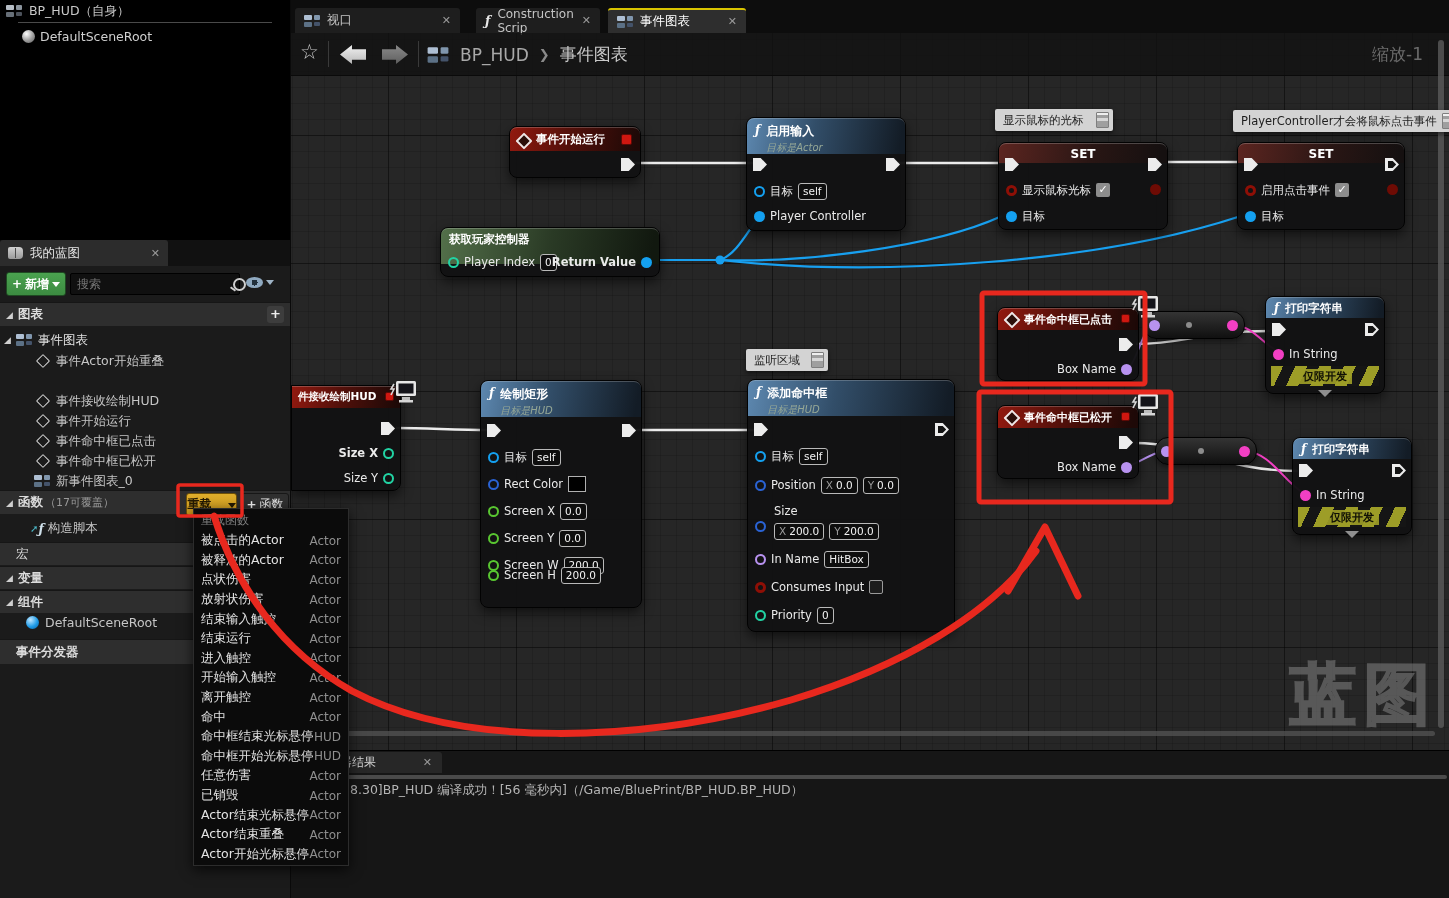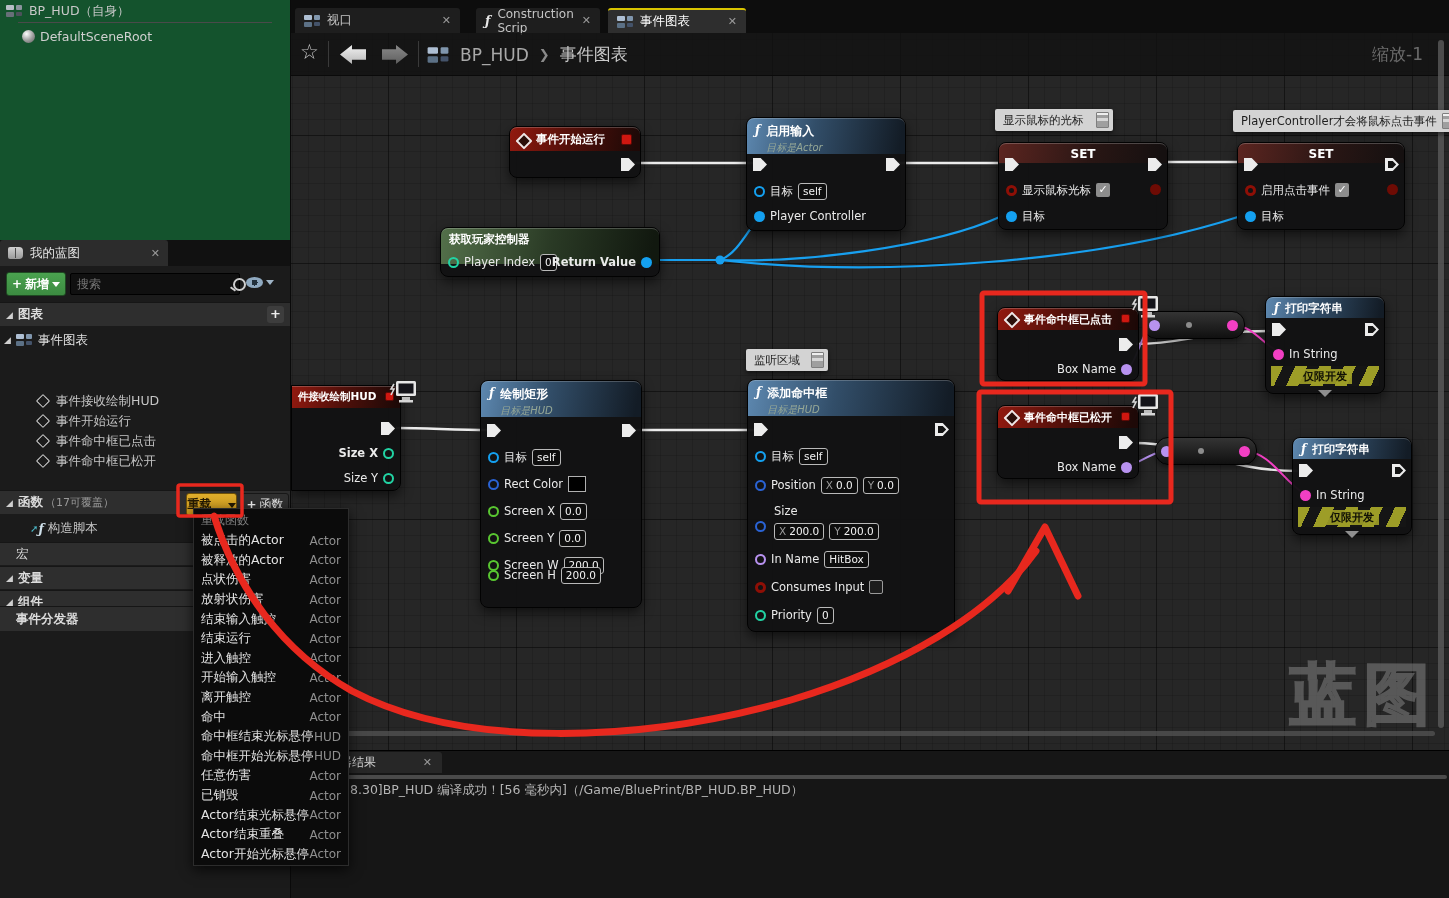--- a/index.html
+++ b/index.html
@@ -1,20 +1,20 @@
 <!DOCTYPE html>
 <html><head>
 <meta charset="utf-8">
 <style>
   html,body{margin:0;padding:0;background:#000;}
   #root{position:relative;width:1449px;height:898px;overflow:hidden;background:#141414;
         font-family:"DejaVu Sans","Liberation Sans",sans-serif;-webkit-font-smoothing:antialiased;}
   .abs{position:absolute;}
   
-  #selfpanel{left:0;top:0;width:290px;height:240px;background:#14532d;border-right:1px solid #0a0a0a;z-index:40;}
+  #selfpanel{left:0;top:0;width:290px;height:240px;background:#000000;border-right:1px solid #0a0a0a;z-index:40;}
   #selfhead{left:6px;top:3px;height:16px;display:flex;align-items:center;gap:7px;color:#c9c9c9;font-size:12.5px;}
   #selfdiv{left:18px;top:22px;width:254px;height:1px;background:#4a4a4a;}
   #scenerow1{left:22px;top:26px;height:20px;display:flex;align-items:center;gap:5px;color:#d0d0d0;font-size:12.5px;}
   .sphere{width:13px;height:13px;border-radius:50%;background:radial-gradient(circle at 35% 30%,#fdfdfd,#9a9a9a 55%,#5c5c5c);}
   .sphere.blue{background:radial-gradient(circle at 35% 30%,#bfe6ff,#1e9be8 55%,#0a5a9a);}
   #sidebar{left:0;top:240px;width:290px;height:658px;background:#1b1b1b;border-right:1px solid #0a0a0a;z-index:40;}
   #mbtab{left:0;top:0;width:168px;height:26px;background:#2c2c2c;border-radius:3px 3px 0 0;display:flex;align-items:center;gap:7px;padding:0 8px;color:#e6e6e6;font-size:12.5px;box-sizing:border-box;}
   #mbtabbar{left:0;top:0;width:290px;height:26px;background:#111;}
   .x{color:#9a9a9a;font-size:11px;margin-left:auto;}
   .book{width:15px;height:12px;background:linear-gradient(#cfcfcf,#9a9a9a);border-radius:2px 4px 4px 2px;position:relative;}
@@ -512,36 +512,49 @@
     <div class="titem abs" style="top:90px;">
       <span class="tri9" style="margin-left:4px;">◢</span>
       <span class="gicon">
           <i></i>
           <i></i>
           <i></i>
           <i></i>
         </span>
       <span style="margin-left:6px;color:#e2e2e2;">事件图表</span>
     </div>
+    <div class="titem abs" style="top:111px;padding-left:38px;">
+        <span class="dmd"></span>
+        <span style="margin-left:8px;">事件Actor开始重叠</span>
+      </div>
     <div class="titem abs" style="top:151px;padding-left:38px;">
         <span class="dmd"></span>
         <span style="margin-left:8px;">事件接收绘制HUD</span>
       </div>
     <div class="titem abs" style="top:171px;padding-left:38px;">
         <span class="dmd"></span>
         <span style="margin-left:8px;">事件开始运行</span>
       </div>
     <div class="titem abs" style="top:191px;padding-left:38px;">
         <span class="dmd"></span>
         <span style="margin-left:8px;">事件命中框已点击</span>
       </div>
     <div class="titem abs" style="top:211px;padding-left:38px;">
         <span class="dmd"></span>
         <span style="margin-left:8px;">事件命中框已松开</span>
       </div>
+    <div class="titem abs" style="top:231px;padding-left:34px;">
+      <span class="gicon">
+          <i></i>
+          <i></i>
+          <i></i>
+          <i></i>
+        </span>
+      <span style="margin-left:6px;">新事件图表_0</span>
+    </div>
 
     <div class="sechead abs" style="top:250px;">
       <span class="tri9">◢</span>
       <span>函数</span>
       <span style="font-weight:normal;font-size:11px;color:#9a9a9a;margin-left:2px;">（17可覆盖）</span>
     </div>
     <div class="titem abs" style="top:278px;padding-left:30px;">
       <span style="color:#4db8c8;font-size:10px;">➚</span>
       <span class="fglyph" style="color:#cfe0ea;">ƒ</span>
       <span style="margin-left:4px;">构造脚本</span>
@@ -554,21 +567,21 @@
       <span>变量</span>
     </div>
     <div class="sechead abs" style="top:350px;height:22px;">
       <span class="tri9">◢</span>
       <span>组件</span>
     </div>
     <div class="titem abs" style="top:372px;padding-left:26px;">
       <span class="sphere blue"></span>
       <span style="margin-left:6px;">DefaultSceneRoot</span>
     </div>
-    <div class="sechead abs" style="top:366px;height:24px;font-weight:normal;text-align:center;">
+    <div class="sechead abs" style="top:399px;height:24px;font-weight:normal;text-align:center;">
       <span style="margin-left:16px;font-weight:bold;">事件分发器</span>
     </div>
   </div>
 
   <div id="ovbtn" class="abs">
     <span>重载</span>
       <span class="caret" style="color:#241a02;margin-top:6px;"></span>
   </div>
   <div id="addfn" class="abs">
     <span style="color:#f0f0f0;font-weight:bold;">+</span>

